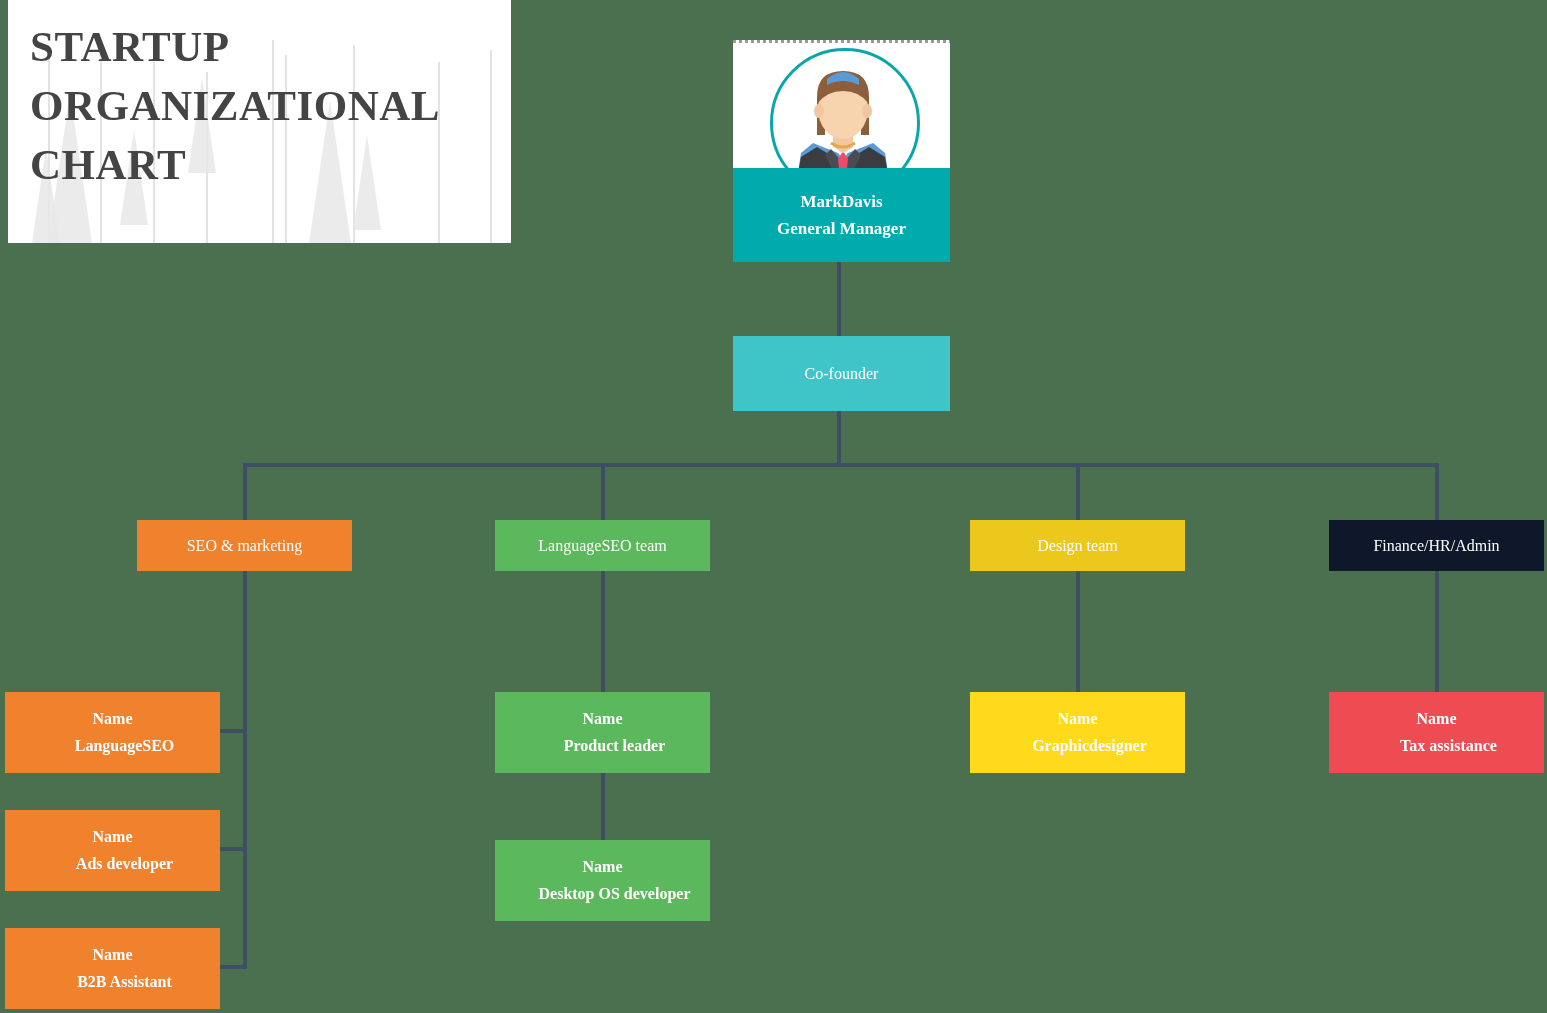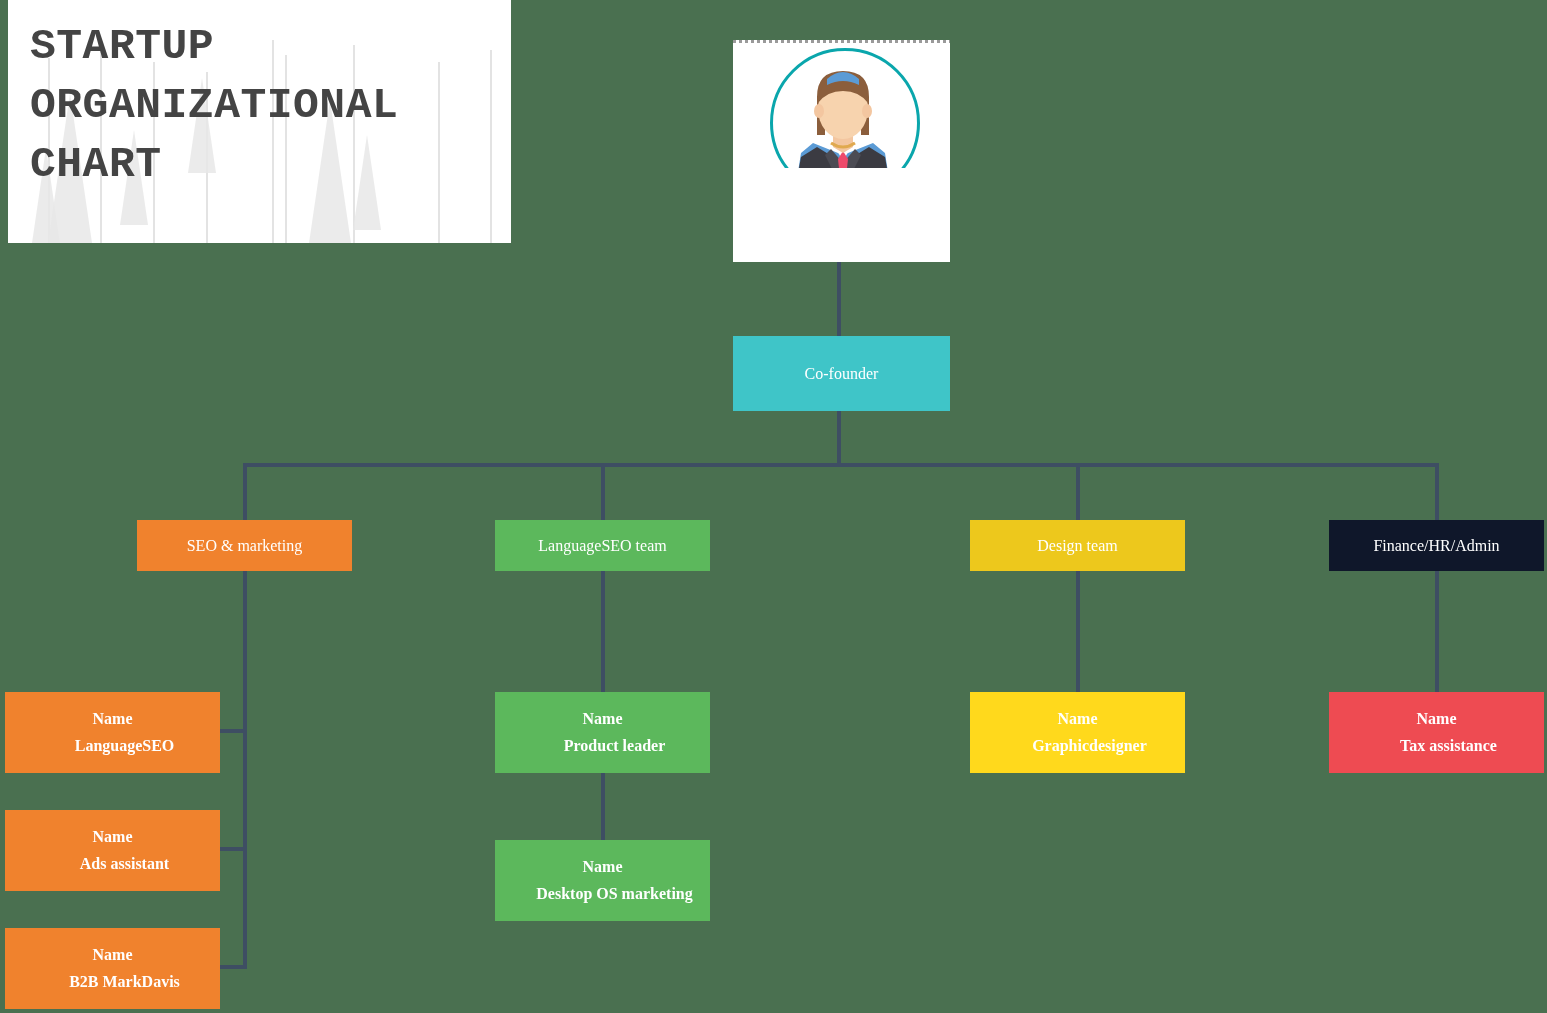--- a/index.html
+++ b/index.html
@@ -55,21 +55,21 @@
     position: absolute;
     left: 22px;
     top: 18px;
     width: 470px;
     font-size: 43px;
     line-height: 1.37;
     font-weight: bold;
     color: #444444;
     letter-spacing: 0.5px;
     z-index: 5;
-    font-family: Liberation Mono, monospace;
+    font-family: Liberation Serif, serif;
   }
 
   
   .conn {
     position: absolute;
     background: #3e4e63;
   }
   .conn-v { width: 4px; }
   .conn-h { height: 4px; }
 
@@ -208,20 +208,24 @@
           <ellipse cx="94" cy="60" rx="5" ry="7" fill="#f3c6a0"></ellipse>
 
           <path d="M45 52 Q48 24 70 24 Q92 24 95 52 Q86 40 70 40 Q54 40 45 52 Z" fill="#8b5e3c"></path>
 
           <path d="M54 28 Q70 14 86 28 L86 34 Q70 26 54 34 Z" fill="#5b9bd5"></path>
 
           <path d="M58 92 Q70 100 82 92" stroke="#e0a94f" stroke-width="3" fill="none"></path>
         </svg>
       </div>
     </div>
+    <div id="root-name-band">
+      <span>MarkDavis</span>
+      <span>General Manager</span>
+    </div>
   </div>
 
   <div class="conn conn-v" style="left:837px; top:262px; height:74px;"></div>
 
   <div class="node" id="cofounder-box" style="left:733px; top:336px; width:217px; height:75px; background:#3fc5c8; font-size:16px;">
     <span>Co-founder</span>
   </div>
 
   <div class="conn conn-v" style="left:837px; top:411px; height:56px;"></div>
 
@@ -253,40 +257,40 @@
   <div class="conn conn-h" style="left:218px; top:847px; width:29px;"></div>
   <div class="conn conn-h" style="left:218px; top:965px; width:29px;"></div>
 
   <div class="node" style="left:5px; top:692px; width:215px; height:81px; background:#f0822d; font-size:16px; font-weight:bold; line-height:1.65;">
     <span class="line1">Name</span>
     <span class="line2">LanguageSEO</span>
   </div>
 
   <div class="node" style="left:5px; top:810px; width:215px; height:81px; background:#f0822d; font-size:16px; font-weight:bold; line-height:1.65;">
     <span class="line1">Name</span>
-    <span class="line2">Ads assistant</span>
+    <span class="line2">Ads developer</span>
   </div>
 
   <div class="node" style="left:5px; top:928px; width:215px; height:81px; background:#f0822d; font-size:16px; font-weight:bold; line-height:1.65;">
     <span class="line1">Name</span>
-    <span class="line2">B2B MarkDavis</span>
+    <span class="line2">B2B Assistant</span>
   </div>
 
   <div class="conn conn-v" style="left:601px; top:571px; height:121px;"></div>
 
   <div class="node" style="left:495px; top:692px; width:215px; height:81px; background:#5cb85c; font-size:16px; font-weight:bold; line-height:1.65;">
     <span class="line1">Name</span>
     <span class="line2">Product leader</span>
   </div>
 
   <div class="conn conn-v" style="left:601px; top:773px; height:67px;"></div>
 
   <div class="node" style="left:495px; top:840px; width:215px; height:81px; background:#5cb85c; font-size:16px; font-weight:bold; line-height:1.65;">
     <span class="line1">Name</span>
-    <span class="line2">Desktop  OS marketing</span>
+    <span class="line2">Desktop  OS developer</span>
   </div>
 
   <div class="conn conn-v" style="left:1076px; top:571px; height:121px;"></div>
 
   <div class="node" style="left:970px; top:692px; width:215px; height:81px; background:#ffd91c; font-size:16px; font-weight:bold; line-height:1.65;">
     <span class="line1">Name</span>
     <span class="line2">Graphicdesigner</span>
   </div>
 
   <div class="conn conn-v" style="left:1435px; top:571px; height:121px;"></div>

